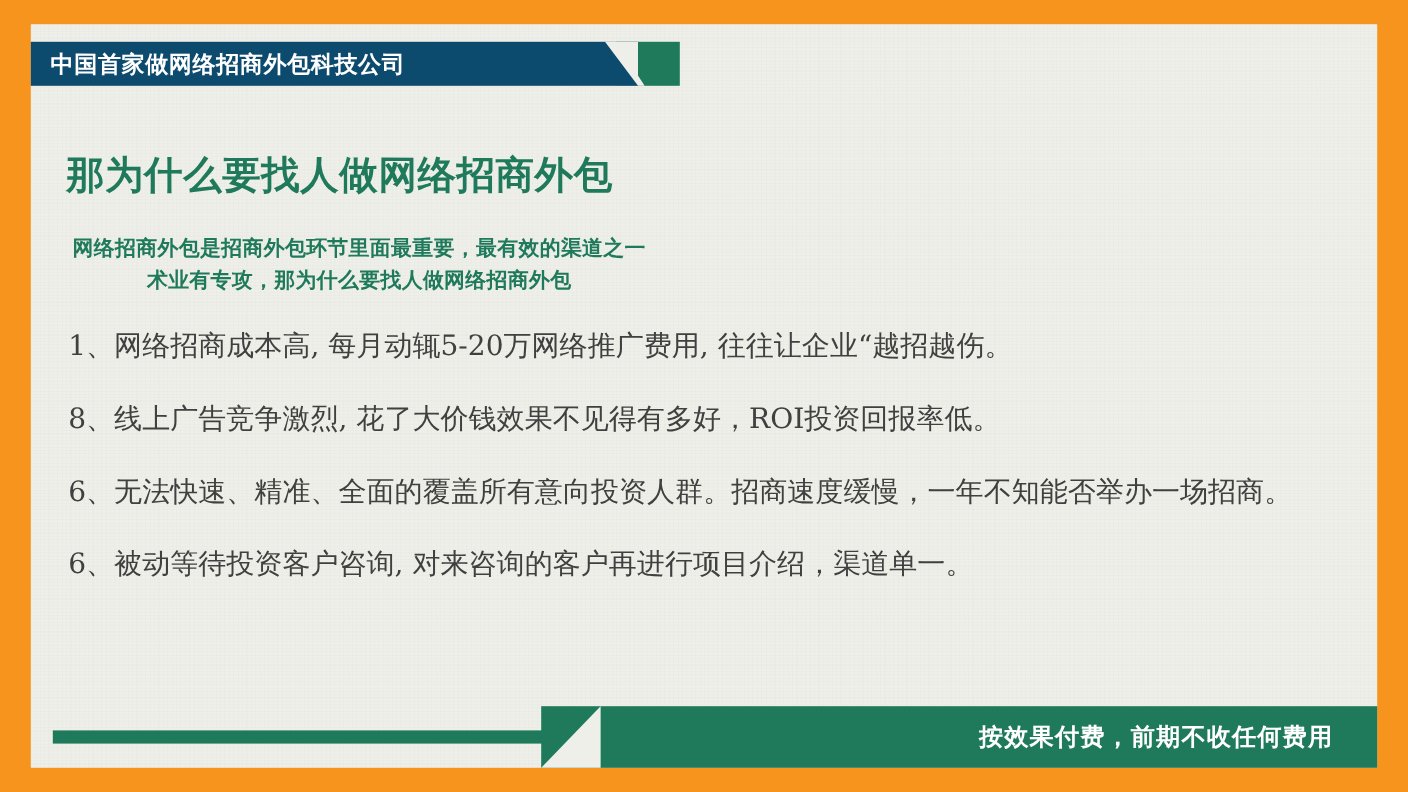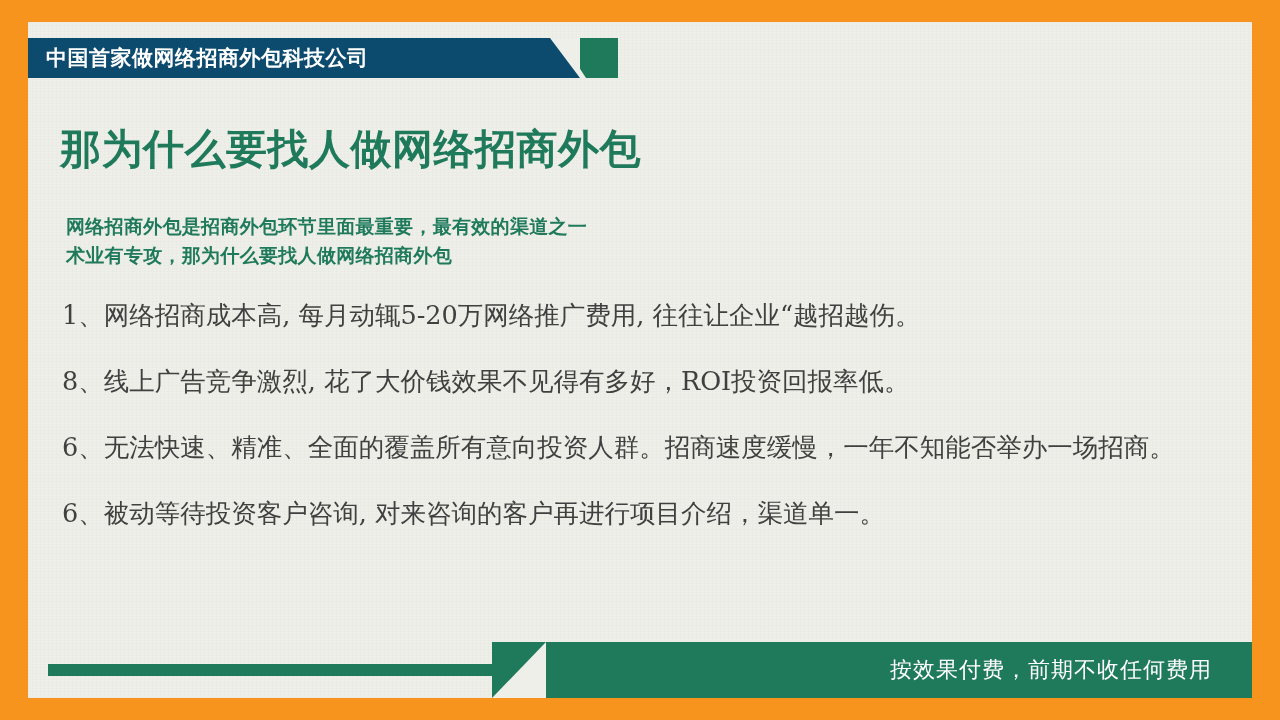--- a/index.html
+++ b/index.html
@@ -82,39 +82,39 @@
     width: 0;
     height: 0;
     border-bottom: 40px solid #EFEFE9;
     border-right: 26px solid transparent;
   }
 
   
   .headline {
     position: absolute;
     left: 60px;
-    top: 122px;
-    font-size: 41px;
+    top: 136px;
+    font-size: 35px;
     font-weight: bold;
     color: #1F7A5C;
     letter-spacing: 0.5px;
     white-space: nowrap;
   }
 
   .subhead {
     position: absolute;
     left: 66px;
     top: 212px;
     color: #1F7A5C;
     font-size: 19px;
     font-weight: bold;
     line-height: 29px;
     letter-spacing: 0.3px;
   }
-  .subhead div { white-space: nowrap; }
+  .subhead div { white-space: nowrap; text-align: center; }
 
   
   .body {
     position: absolute;
     left: 62px;
     top: 296px;
     width: 1130px;
     color: #404040;
     font-family: "DejaVu Serif", "Liberation Serif", serif;
     font-size: 25.5px;
@@ -154,21 +154,21 @@
   }
   .footer-text {
     position: absolute;
     right: 40px;
     top: 0;
     height: 56px;
     display: flex;
     align-items: center;
     color: #FFFFFF;
     font-size: 22px;
-    font-weight: normal;
+    font-weight: bold;
     letter-spacing: 1px;
     white-space: nowrap;
   }
   
   .footer-line {
     position: absolute;
     left: 20px;
     top: 22px;
     width: 688px;
     height: 12px;

